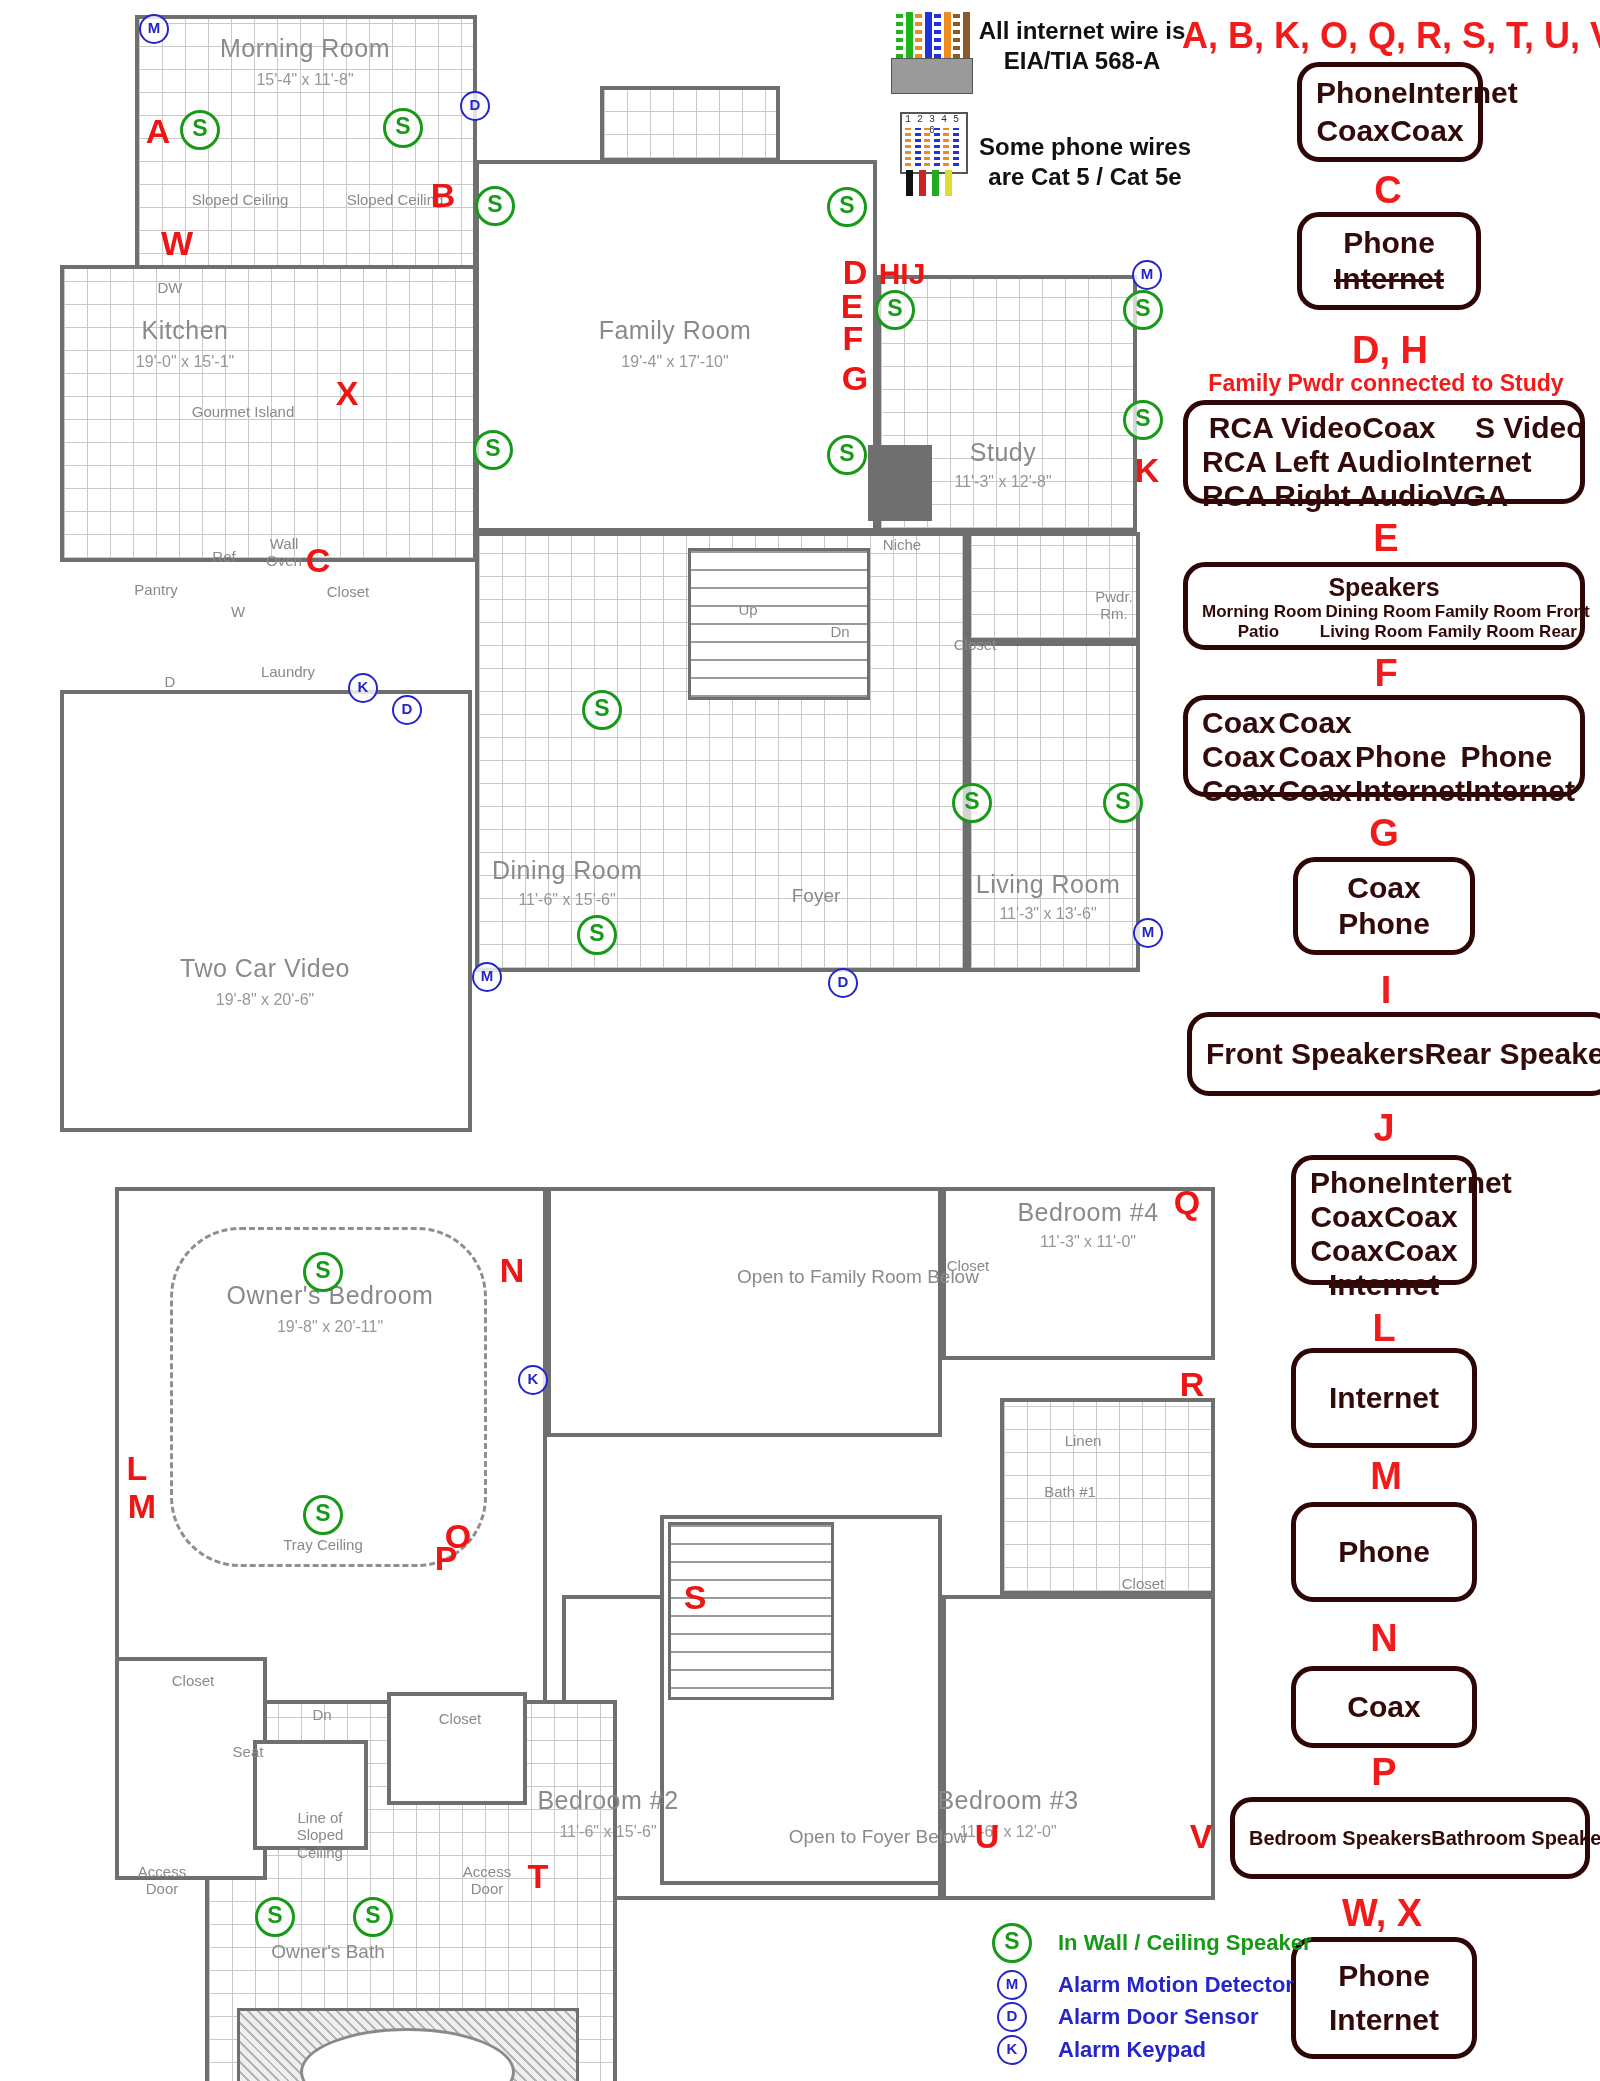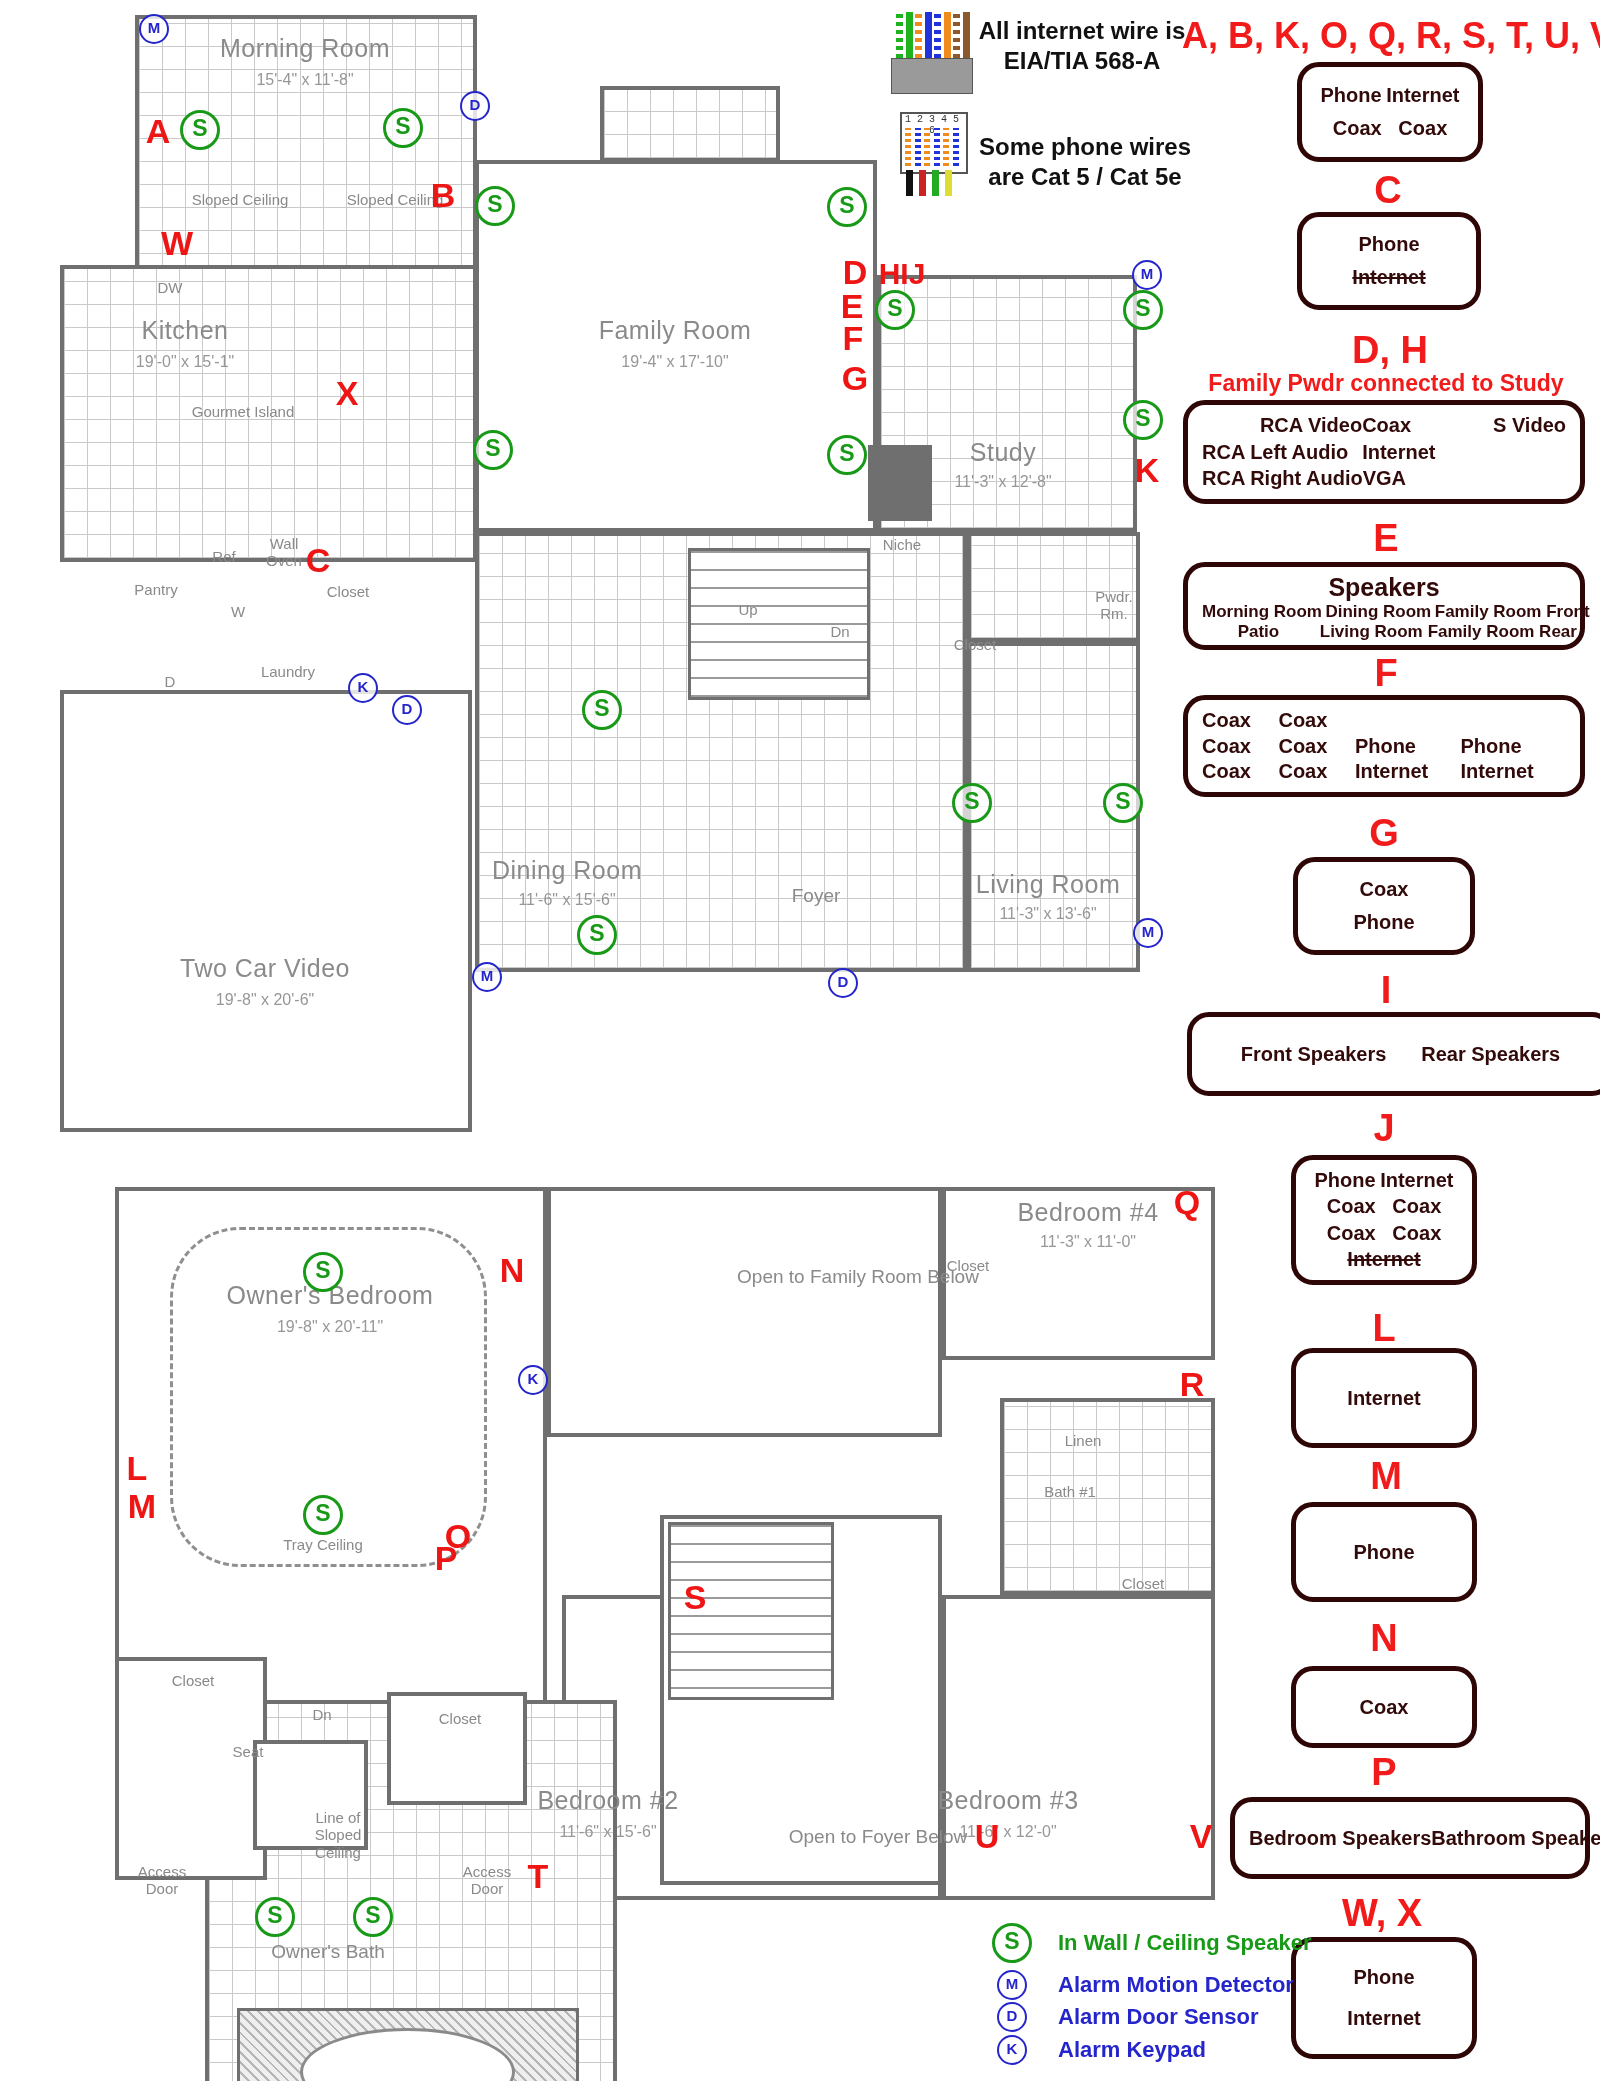--- a/index.html
+++ b/index.html
@@ -29,21 +29,21 @@
   .mk.b{color:#2525cc;border:2px solid #2525cc;border-radius:50%;width:26px;height:26px;
         font-size:15px;line-height:23px;text-align:center;background:rgba(255,255,255,.8);}
   .lg-head{position:absolute;transform:translate(-50%,-50%);color:#f21b1b;font-weight:bold;
            font-size:38px;white-space:nowrap;}
   .lg-sub{position:absolute;transform:translate(-50%,-50%);color:#f21b1b;font-weight:bold;
           font-size:23px;white-space:nowrap;}
   .lg-box{position:absolute;box-sizing:border-box;border:5px solid #2e0606;border-radius:22px;
           background:#fff;display:flex;flex-direction:column;justify-content:space-evenly;
           padding:6px 14px;color:#320a0a;}
   .lg-title{text-align:center;font-weight:bold;font-size:25px;color:#320a0a;}
-  .lg-row{display:flex;justify-content:space-evenly;align-items:center;font-weight:bold;font-size:20px;}
+  .lg-row{display:flex;justify-content:space-evenly;align-items:center;font-weight:bold;font-size:30px;}
   .lg-row.left{justify-content:flex-start;}
   .lg-cell{white-space:nowrap;}
   .strike{text-decoration:line-through;}
   .note-txt{position:absolute;transform:translate(-50%,-50%);font-weight:bold;color:#111;
             font-size:24px;text-align:center;white-space:pre-line;line-height:1.25;}
   .wirestrip{position:absolute;}
   .sym-circ{position:absolute;transform:translate(-50%,-50%);font-weight:bold;border-radius:50%;
             text-align:center;background:#fff;}
   .sym-lab{position:absolute;transform:translate(0,-50%);font-weight:bold;font-size:22px;white-space:nowrap;margin-left:16px;}
 </style>
@@ -122,21 +122,21 @@
     <div class="lbl sm" style="left: 1143px; top: 1584px;">Closet</div>
     <div class="lbl room" style="left: 608px; top: 1800px;">Bedroom #2</div>
     <div class="lbl dim" style="left: 608px; top: 1832px;">11'-6" x 15'-6"</div>
     <div class="lbl mid" style="left: 878px; top: 1837px;">Open to Foyer Below</div>
     <div class="lbl room" style="left: 1008px; top: 1800px;">Bedroom #3</div>
     <div class="lbl dim" style="left: 1008px; top: 1832px;">11'-6" x 12'-0"</div>
     <div class="lbl sm" style="left: 193px; top: 1681px;">Closet</div>
     <div class="lbl sm" style="left: 460px; top: 1719px;">Closet</div>
     <div class="lbl sm" style="left: 248px; top: 1752px;">Seat</div>
     <div class="lbl sm" style="left: 322px; top: 1715px;">Dn</div>
-    <div class="lbl sm" style="left: 338px; top: 1835px;">Line of
+    <div class="lbl sm" style="left: 320px; top: 1835px;">Line of
 Sloped
 Ceiling</div>
     <div class="lbl sm" style="left: 162px; top: 1880px;">Access
 Door</div>
     <div class="lbl sm" style="left: 487px; top: 1880px;">Access
 Door</div>
     <div class="lbl mid" style="left: 328px; top: 1952px;">Owner's Bath</div>
     <div class="mk r" style="left: 158px; top: 131px;">A</div>
     <div class="mk r" style="left: 443px; top: 195px;">B</div>
     <div class="mk r" style="left: 177px; top: 243px;">W</div>

